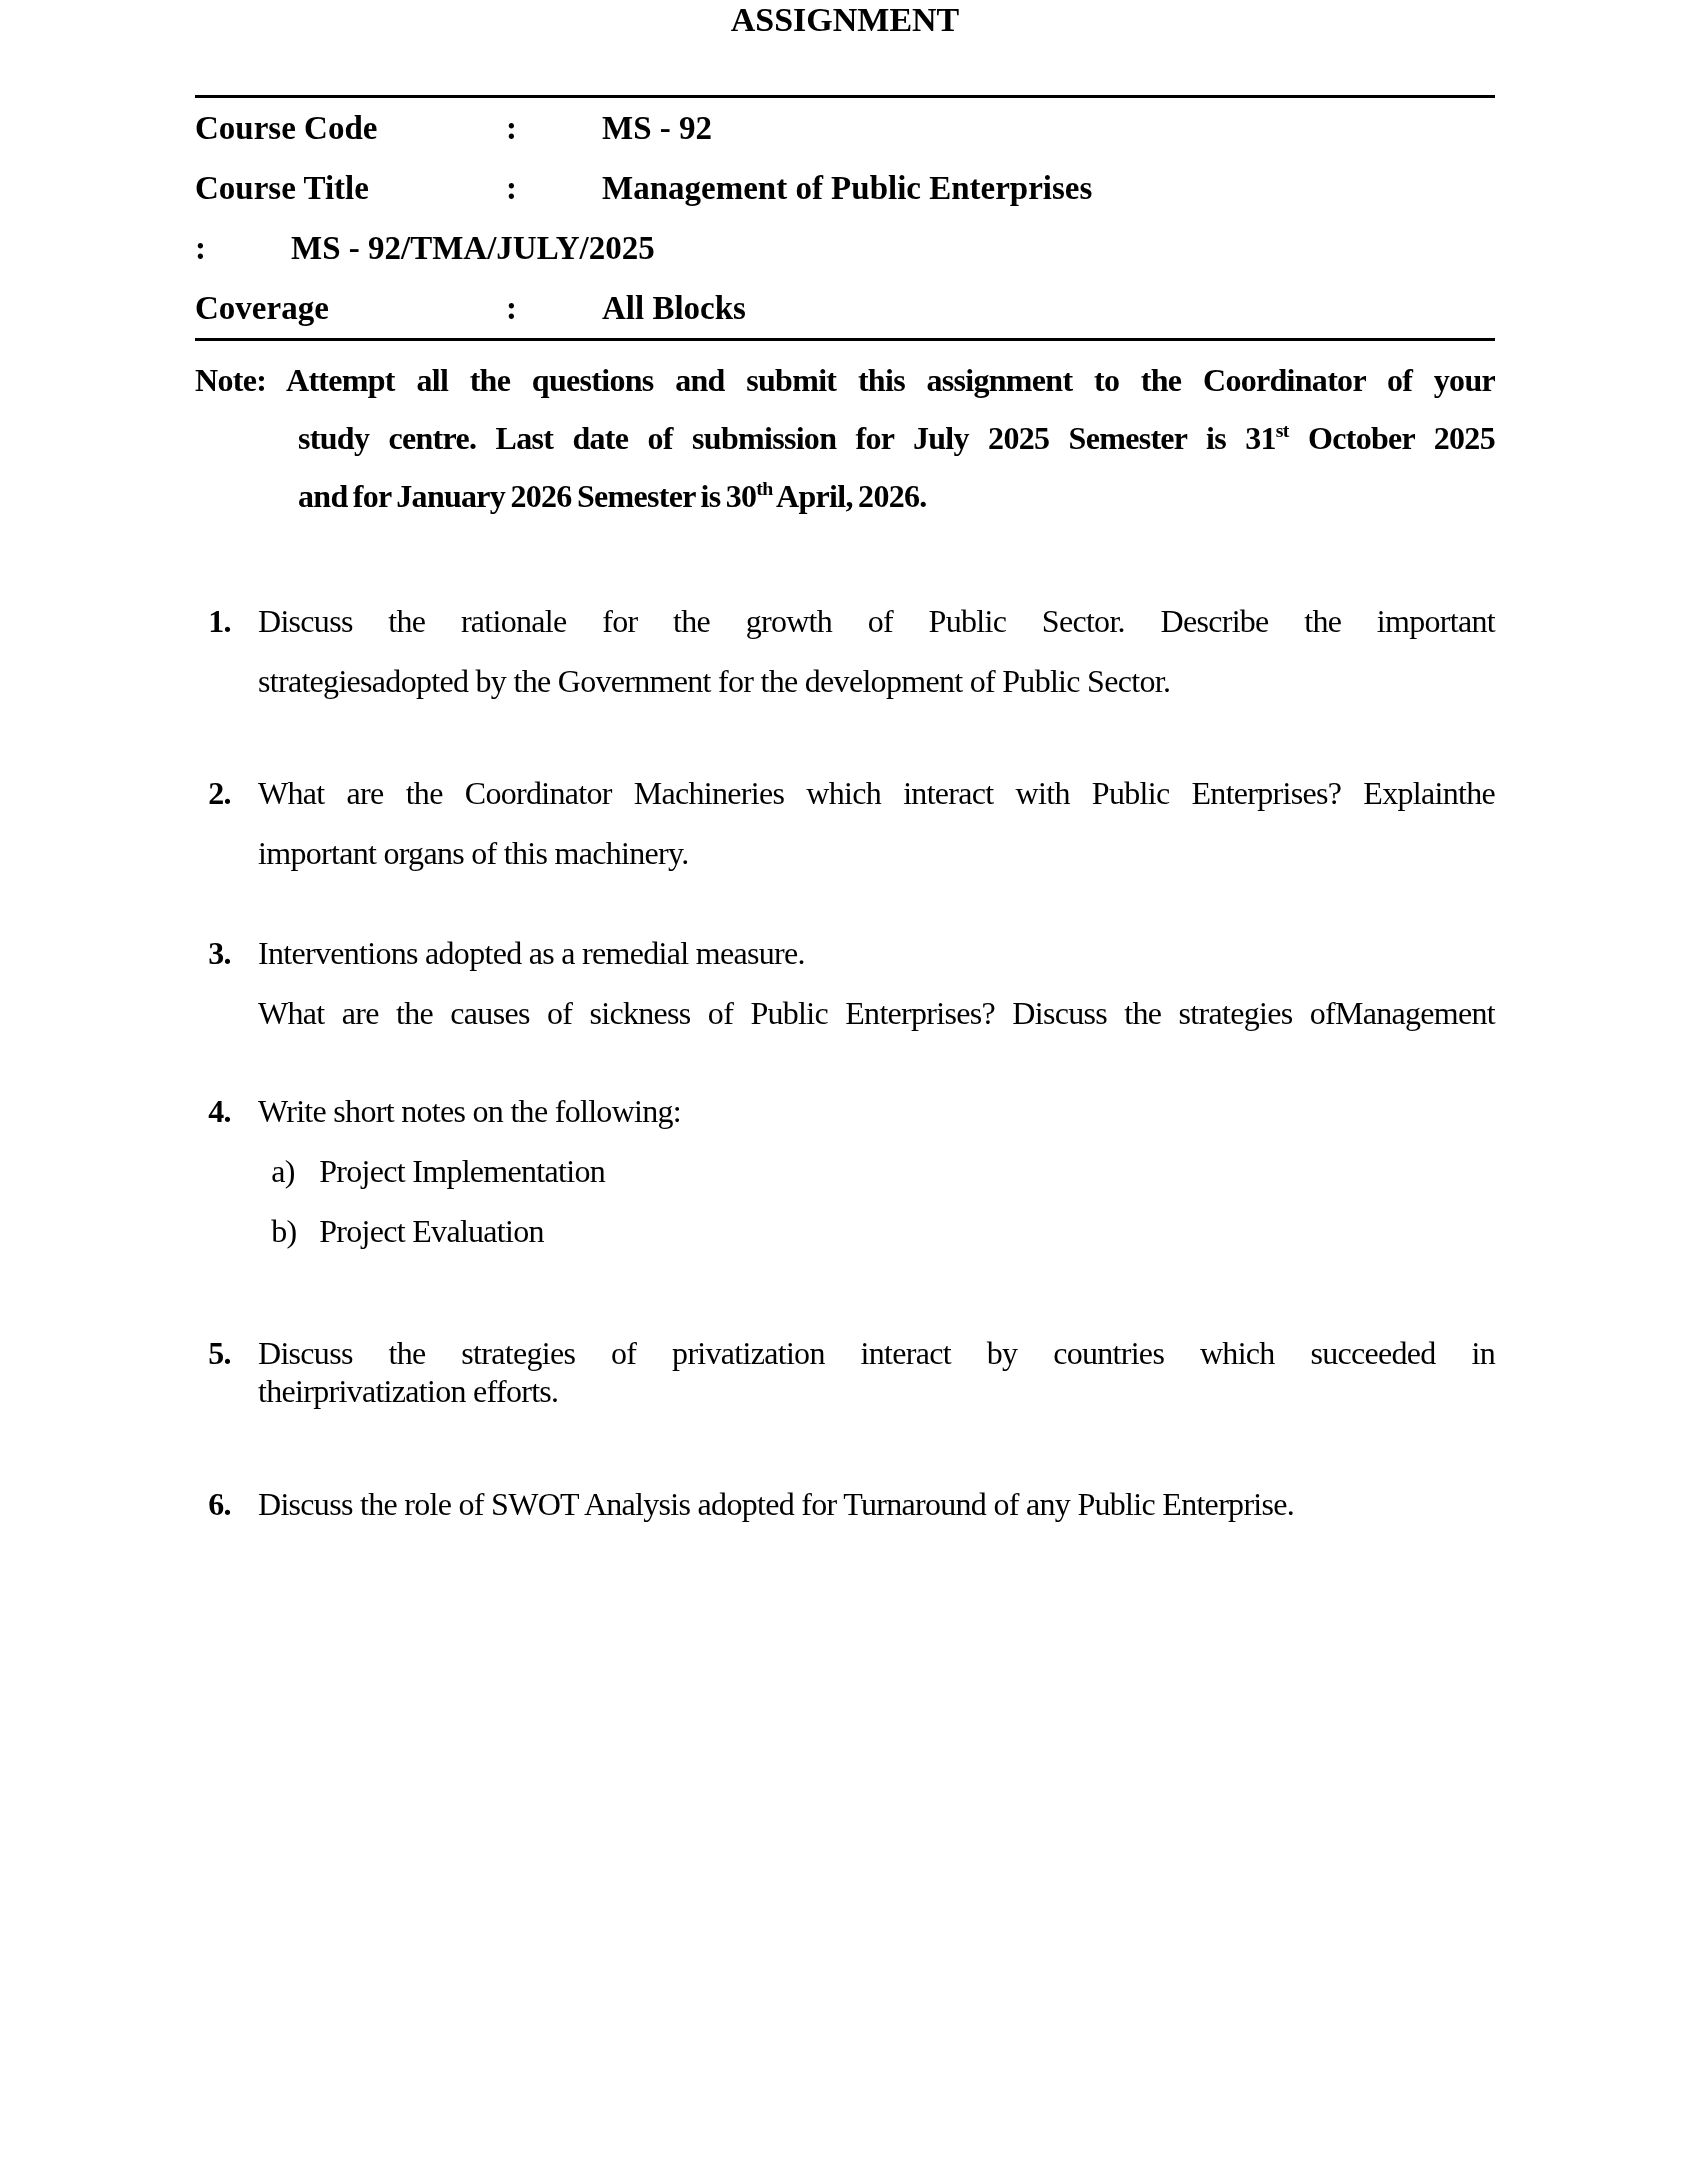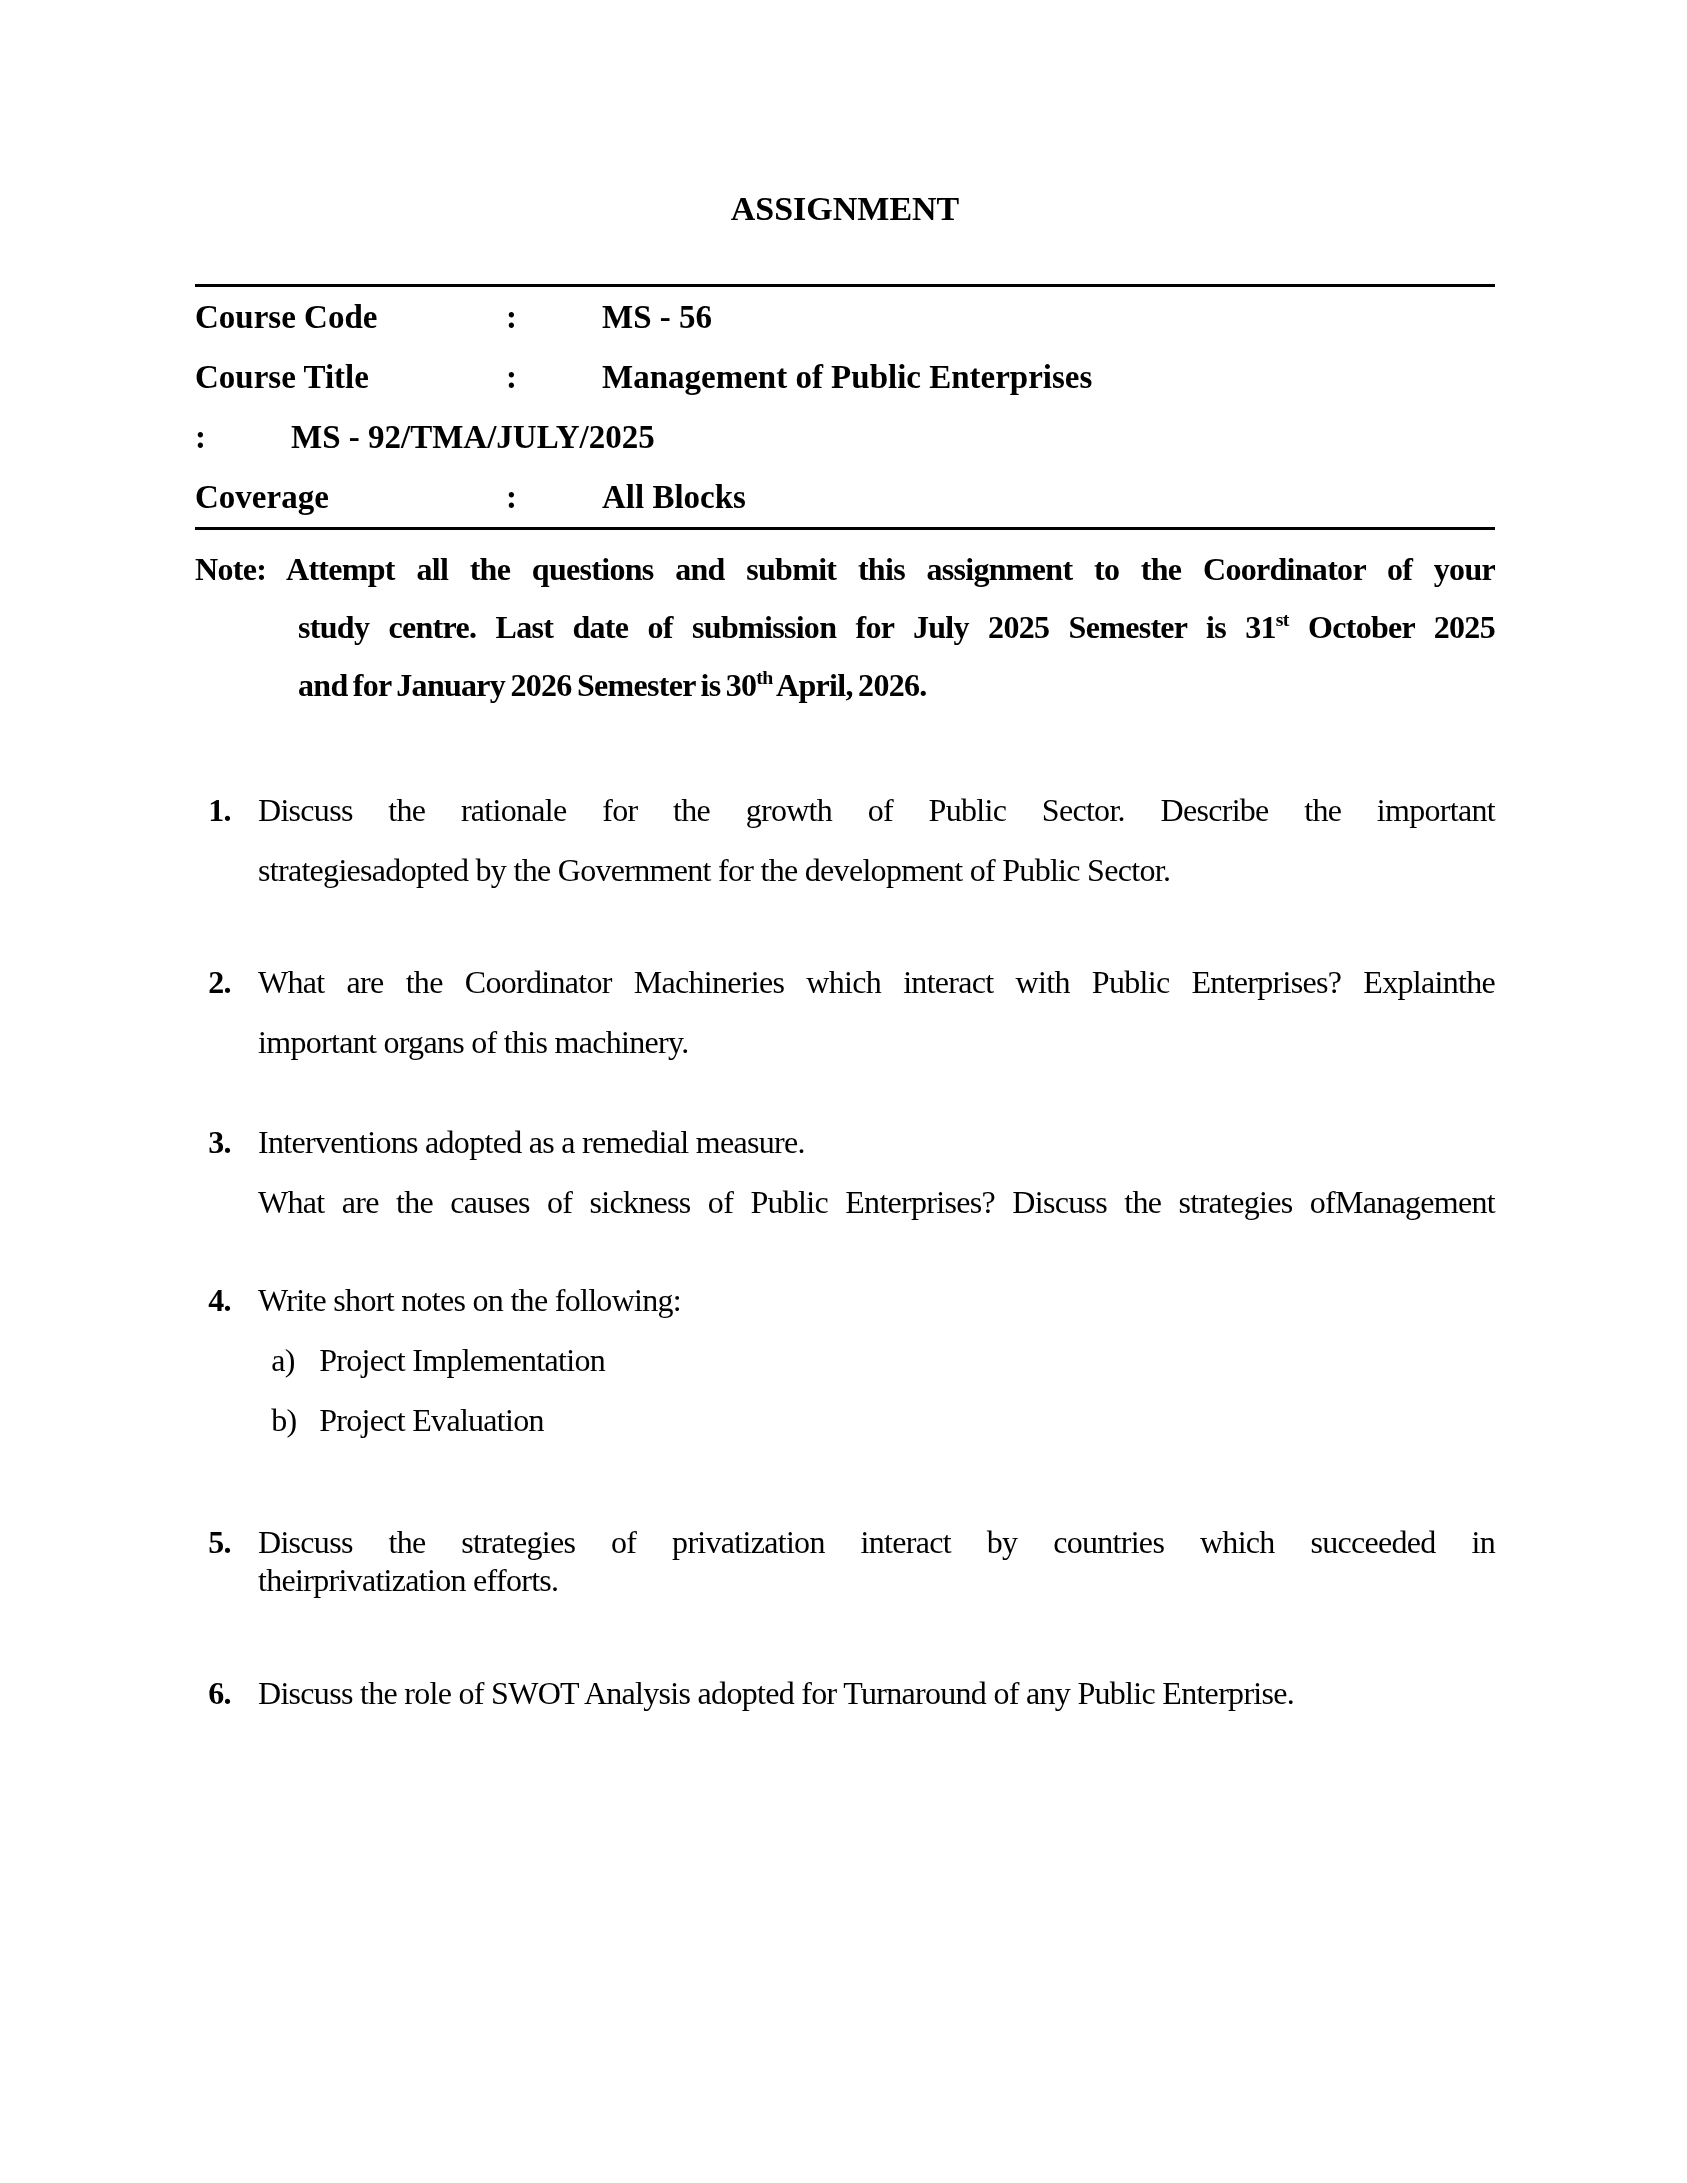--- a/index.html
+++ b/index.html
@@ -15,21 +15,20 @@
     color: #000000;
     font-family: "Liberation Serif", "DejaVu Serif", serif;
     overflow: hidden;
   }
   .content {
     margin-left: 195px;
     width: 1300px;
   }
   
   .doc-title {
-    margin-top: 189px;
     height: 40px;
     line-height: 40px;
     text-align: center;
     font-weight: bold;
     font-size: 34px;
     letter-spacing: 0px;
   }
   
   .info-table {
     margin-top: 55px;
@@ -111,21 +110,21 @@
 
 <div class="page">
   <div class="content">
 
     <div class="doc-title">ASSIGNMENT</div>
 
     <div class="info-table">
       <div class="info-row">
         <span class="info-label">Course Code</span>
           <span class="info-colon">:</span>
-          <span class="info-value">MS - 56</span>
+          <span class="info-value">MS - 92</span>
       </div>
       <div class="info-row">
         <span class="info-label">Course Title</span>
           <span class="info-colon">:</span>
           <span class="info-value">Management of Public Enterprises</span>
       </div>
       <div class="info-row">
           <span class="info-colon">:</span>
           <span class="info-value">MS - 92/TMA/JULY/2025</span>
       </div>

